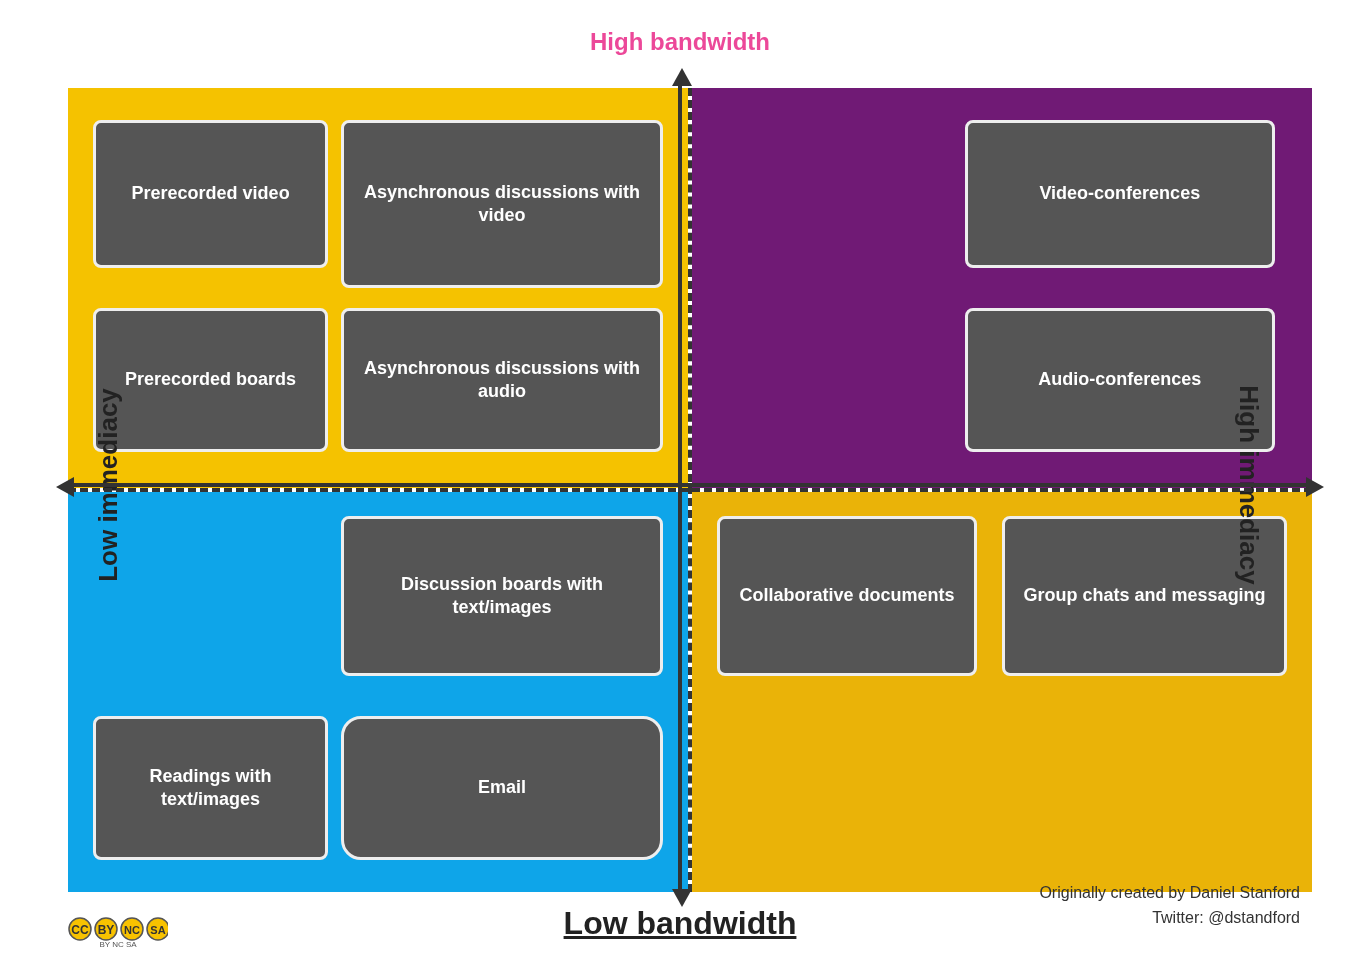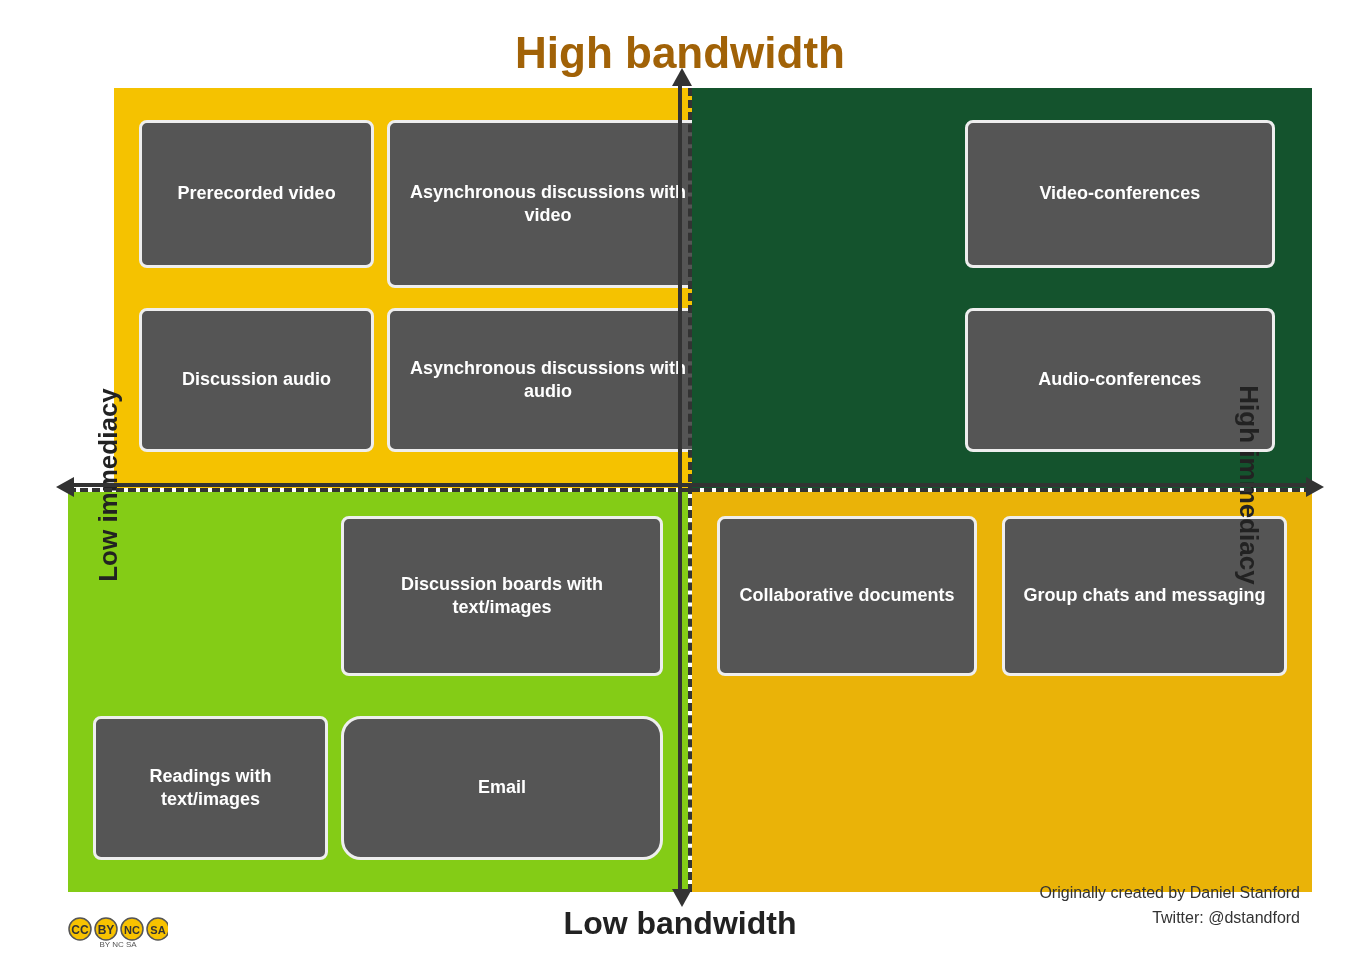--- a/index.html
+++ b/index.html
@@ -20,38 +20,39 @@
       flex-direction: column;
       align-items: center;
     }
 
     
     .label-top {
       position: absolute;
       top: 28px;
       left: 50%;
       transform: translateX(-50%);
-      font-size: 44px;
-      font-weight: bold;
-      color: #a16207;
+      font-size: 24px;
+      font-weight: bold;
+      color: #ec4899;
       white-space: nowrap;
       z-index: 10;
     }
 
     
     .label-bottom {
       position: absolute;
       bottom: 28px;
       left: 50%;
       transform: translateX(-50%);
       font-size: 32px;
       font-weight: bold;
       color: #222;
       white-space: nowrap;
       z-index: 10;
+      text-decoration: underline;
     }
 
     
     .label-left {
       position: absolute;
       left: 12px;
       top: 50%;
       transform: translateY(-50%) rotate(-90deg);
       font-size: 26px;
       font-weight: bold;
@@ -149,35 +150,34 @@
       position: absolute;
     }
 
     
     .q-top-left {
       background: #F5C200;
       top: 0;
       left: 0;
       width: calc(50% - 2px);
       height: calc(50% - 2px);
-      margin-left: 46px;
     }
 
     
     .q-top-right {
-      background: #14532d;
+      background: #701a75;
       top: 0;
       left: calc(50% + 2px);
       width: calc(50% - 2px);
       height: calc(50% - 2px);
     }
 
     
     .q-bottom-left {
-      background: #84cc16;
+      background: #0ea5e9;
       top: calc(50% + 2px);
       left: 0;
       width: calc(50% - 2px);
       height: calc(50% - 2px);
     }
 
     
     .q-bottom-right {
       background: #eab308;
       top: calc(50% + 2px);
@@ -274,21 +274,21 @@
 
       <div class="card" style="left:4%; top:8%; width:38%; height:37%;">
         <span>Prerecorded video</span>
       </div>
 
       <div class="card" style="left:44%; top:8%; width:52%; height:42%;">
         <span>Asynchronous discussions with video</span>
       </div>
 
       <div class="card" style="left:4%; top:55%; width:38%; height:36%;">
-        <span>Discussion audio</span>
+        <span>Prerecorded boards</span>
       </div>
 
       <div class="card" style="left:44%; top:55%; width:52%; height:36%;">
         <span>Asynchronous discussions with audio</span>
       </div>
     </div>
 
     <div class="quadrant q-top-right">
 
       <div class="card" style="left:44%; top:8%; width:50%; height:37%;">

